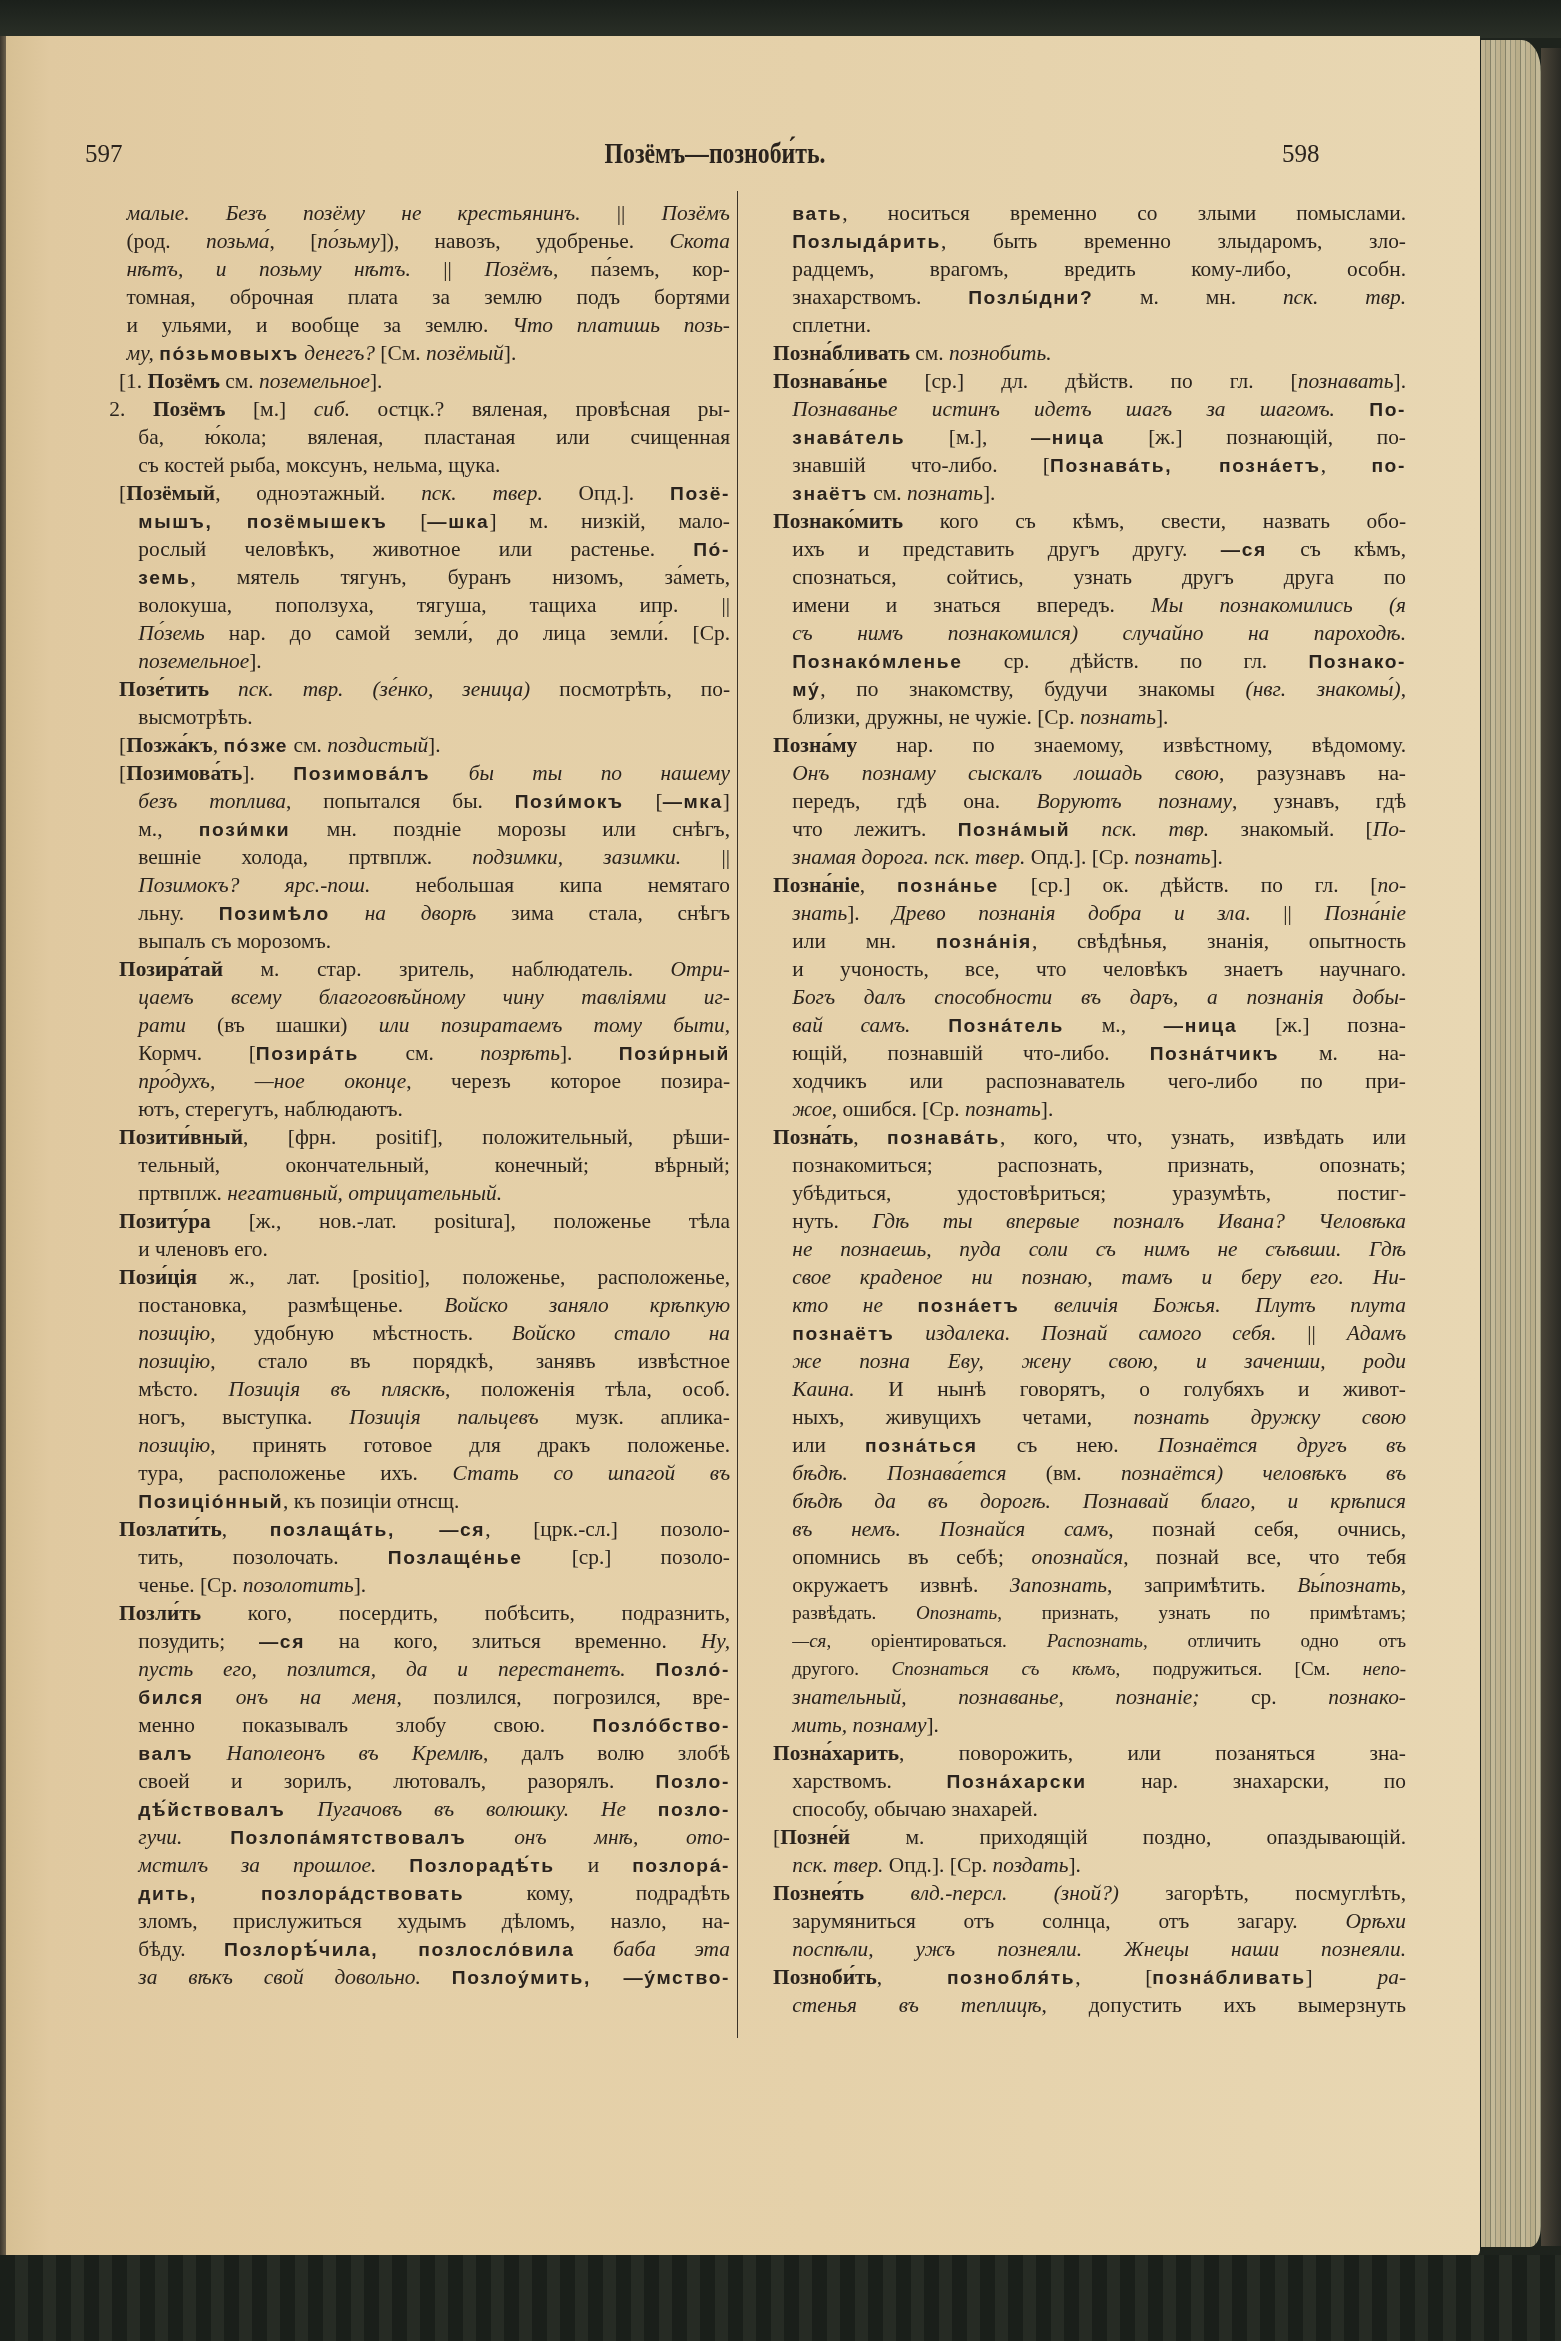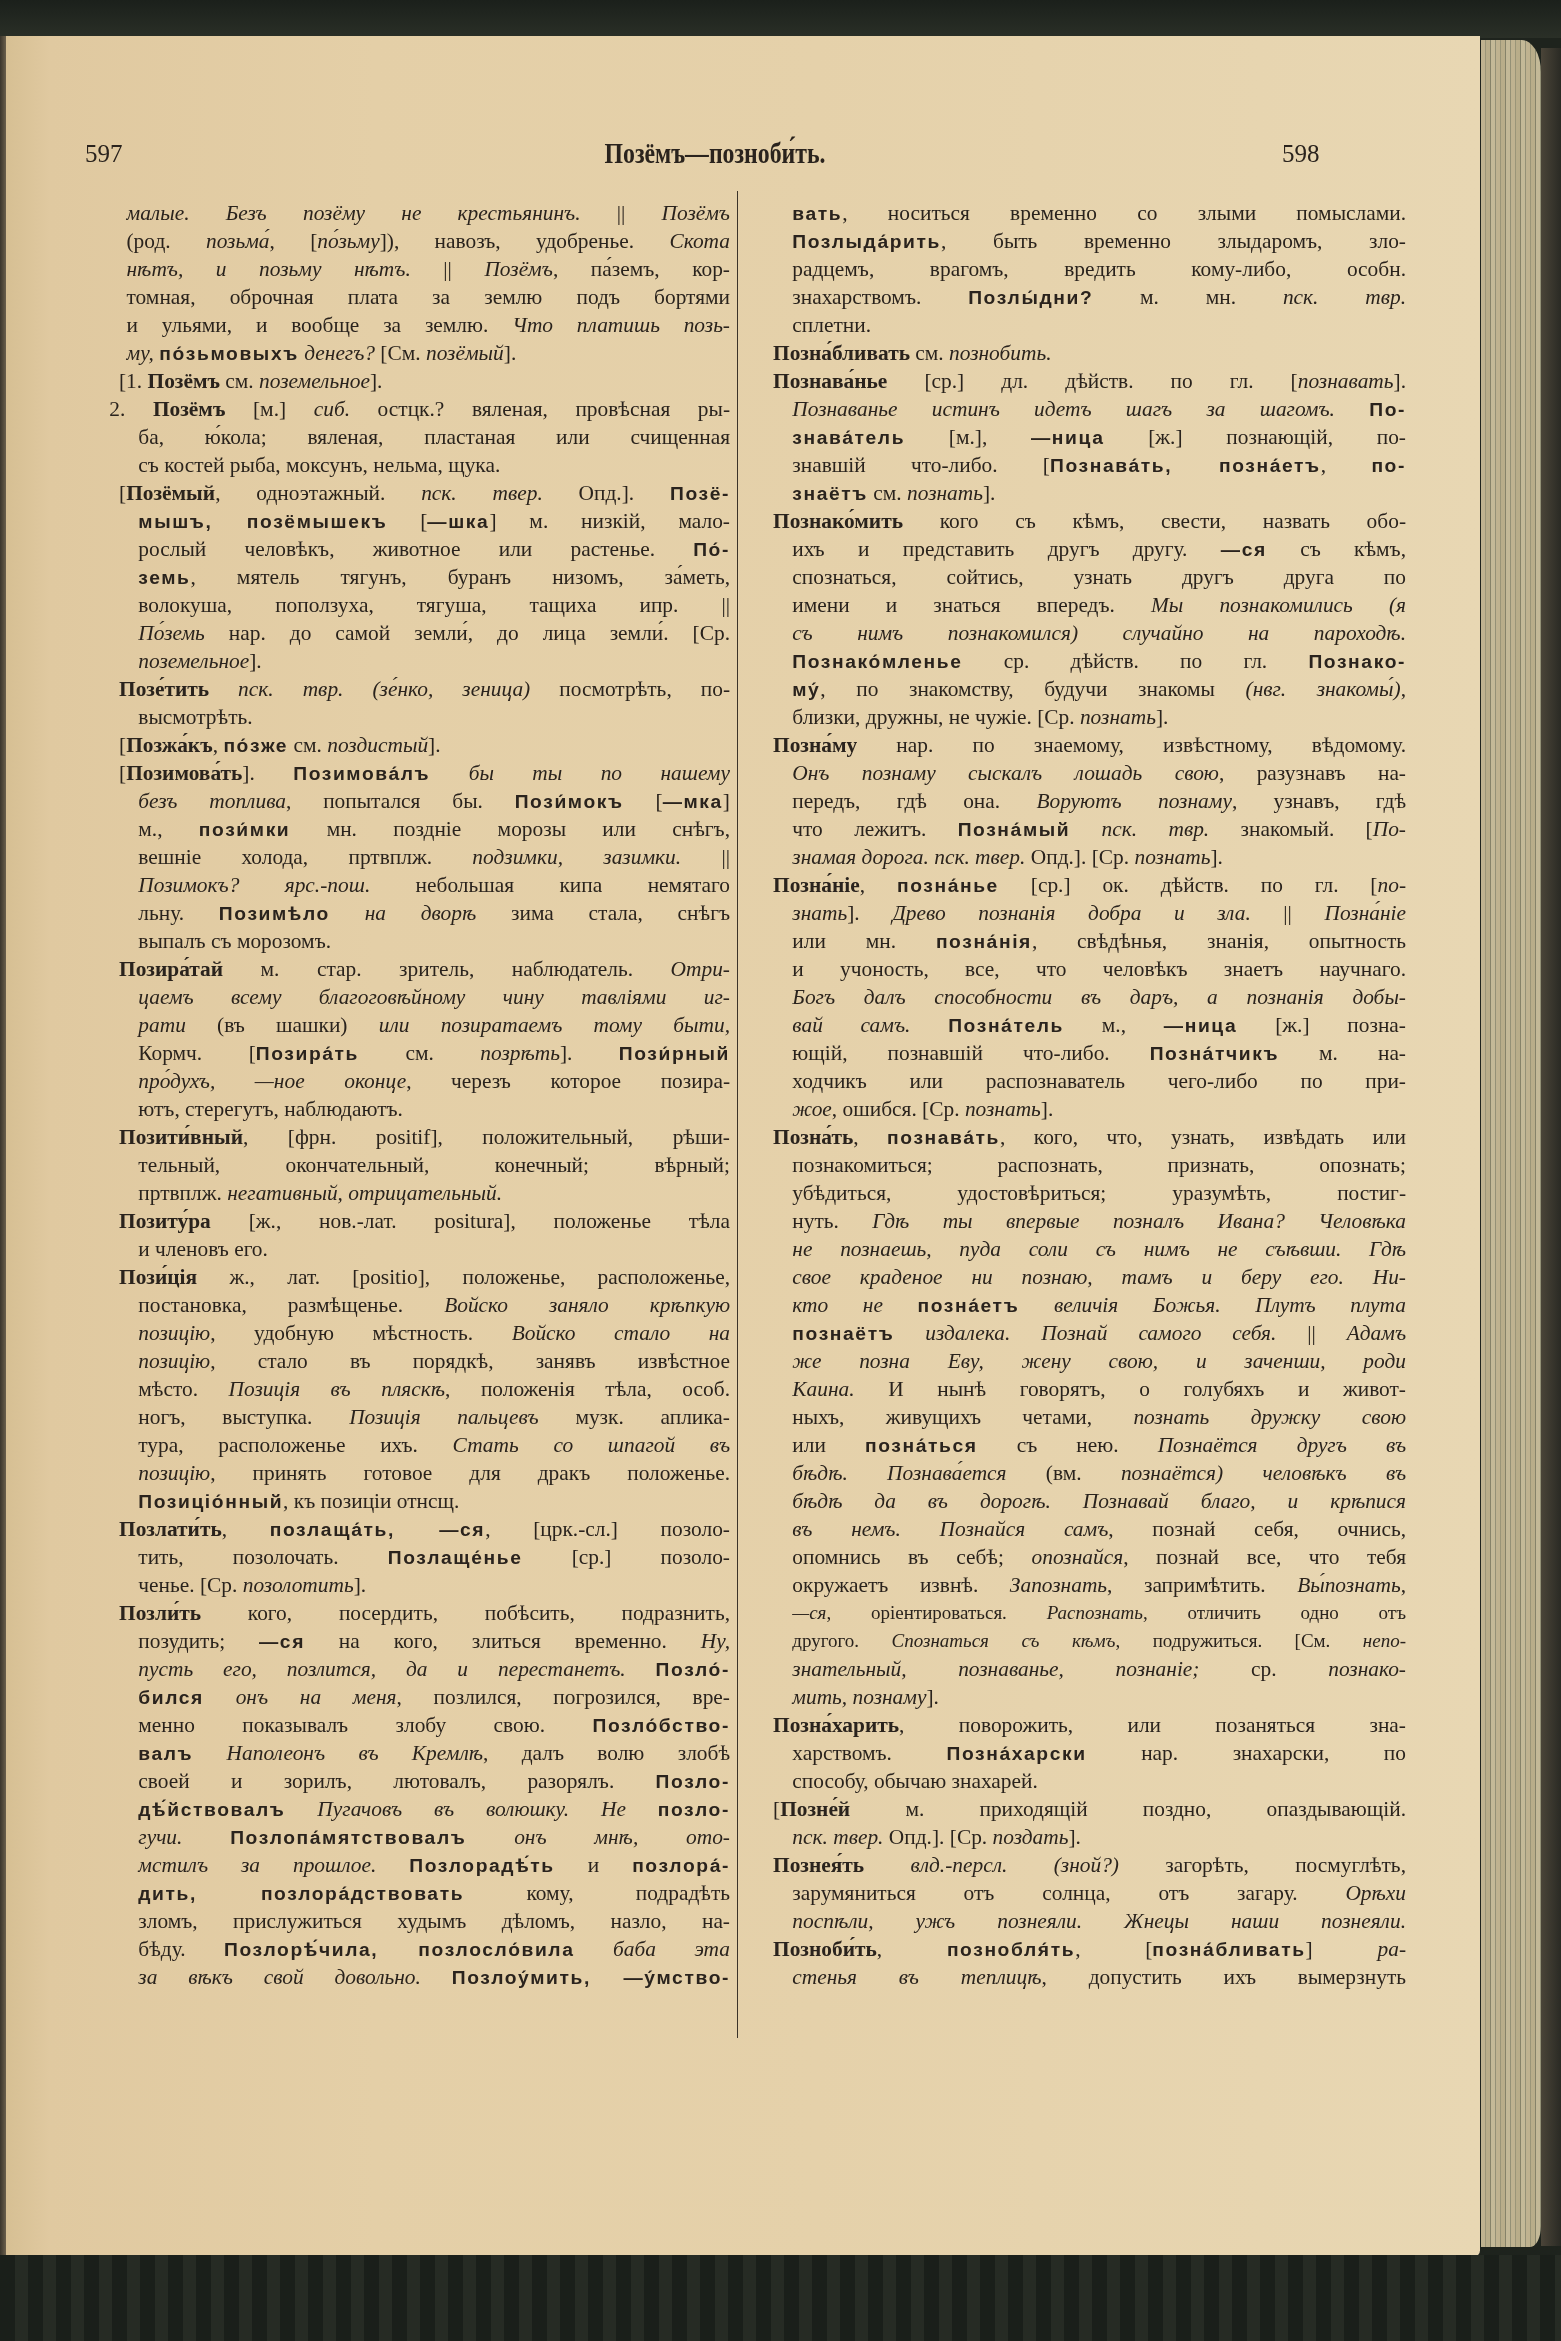--- a/index.html
+++ b/index.html
@@ -114,22 +114,22 @@
     <div class="ln k-c"><span class="s-r">тельный, окончательный, конечный; вѣрный;</span></div>
     <div class="ln k-c end"><span class="s-r">пртвплж. </span><span class="s-i">негативный, отрицательный.</span></div>
     <div class="ln k-h"><span class="s-b">Позиту́ра</span><span class="s-r"> [ж., нов.-лат. positura], положенье тѣла</span></div>
     <div class="ln k-c end"><span class="s-r">и членовъ его.</span></div>
     <div class="ln k-h"><span class="s-b">Пози́ція</span><span class="s-r"> ж., лат. [positio], положенье, расположенье,</span></div>
     <div class="ln k-c"><span class="s-r">постановка, размѣщенье. </span><span class="s-i">Войско заняло крѣпкую</span></div>
     <div class="ln k-c"><span class="s-i">позицію</span><span class="s-r">, удобную мѣстность. </span><span class="s-i">Войско стало на</span></div>
     <div class="ln k-c"><span class="s-i">позицію</span><span class="s-r">, стало въ порядкѣ, занявъ извѣстное</span></div>
     <div class="ln k-c"><span class="s-r">мѣсто. </span><span class="s-i">Позиція въ пляскѣ</span><span class="s-r">, положенія тѣла, особ.</span></div>
     <div class="ln k-c"><span class="s-r">ногъ, выступка. </span><span class="s-i">Позиція пальцевъ</span><span class="s-r"> музк. аплика-</span></div>
+    <div class="ln k-c"><span class="s-i">позицію</span><span class="s-r">, принять готовое для дракъ положенье.</span></div>
     <div class="ln k-c"><span class="s-r">тура, расположенье ихъ. </span><span class="s-i">Стать со шпагой въ</span></div>
-    <div class="ln k-c"><span class="s-i">позицію</span><span class="s-r">, принять готовое для дракъ положенье.</span></div>
     <div class="ln k-c end"><span class="s-sb">Позиціо́нный</span><span class="s-r">, къ позиціи отнсщ.</span></div>
     <div class="ln k-h"><span class="s-b">Позлати́ть</span><span class="s-r">, </span><span class="s-sb">позлаща́ть, —ся</span><span class="s-r">, [црк.-сл.] позоло-</span></div>
     <div class="ln k-c"><span class="s-r">тить, позолочать. </span><span class="s-sb">Позлаще́нье</span><span class="s-r"> [ср.] позоло-</span></div>
     <div class="ln k-c end"><span class="s-r">ченье. [Ср. </span><span class="s-i">позолотить</span><span class="s-r">].</span></div>
     <div class="ln k-h"><span class="s-b">Позли́ть</span><span class="s-r"> кого, посердить, побѣсить, подразнить,</span></div>
     <div class="ln k-c"><span class="s-r">позудить; </span><span class="s-sb">—ся</span><span class="s-r"> на кого, злиться временно. </span><span class="s-i">Ну,</span></div>
     <div class="ln k-c"><span class="s-i">пусть его, позлится, да и перестанетъ.</span><span class="s-r"> </span><span class="s-sb">Позло́-</span></div>
     <div class="ln k-c"><span class="s-sb">бился</span><span class="s-r"> </span><span class="s-i">онъ на меня</span><span class="s-r">, позлился, погрозился, вре-</span></div>
     <div class="ln k-c"><span class="s-r">менно показывалъ злобу свою. </span><span class="s-sb">Позло́бство-</span></div>
     <div class="ln k-c"><span class="s-sb">валъ</span><span class="s-r"> </span><span class="s-i">Наполеонъ въ Кремлѣ</span><span class="s-r">, далъ волю злобѣ</span></div>
@@ -187,20 +187,21 @@
     <div class="ln k-c"><span class="s-sb">познаётъ</span><span class="s-r"> </span><span class="s-i">издалека. Познай самого себя.</span><span class="s-r"> || </span><span class="s-i">Адамъ</span></div>
     <div class="ln k-c"><span class="s-i">же позна Еву, жену свою, и заченши, роди</span></div>
     <div class="ln k-c"><span class="s-i">Каина.</span><span class="s-r"> И нынѣ говорятъ, о голубяхъ и живот-</span></div>
     <div class="ln k-c"><span class="s-r">ныхъ, живущихъ четами, </span><span class="s-i">познать дружку свою</span></div>
     <div class="ln k-c"><span class="s-r">или </span><span class="s-sb">позна́ться</span><span class="s-r"> съ нею. </span><span class="s-i">Познаётся другъ въ</span></div>
     <div class="ln k-c"><span class="s-i">бѣдѣ. Познава́ется</span><span class="s-r"> (вм. </span><span class="s-i">познаётся) человѣкъ въ</span></div>
     <div class="ln k-c"><span class="s-i">бѣдѣ да въ дорогѣ. Познавай благо, и крѣпися</span></div>
     <div class="ln k-c"><span class="s-i">въ немъ. Познайся самъ</span><span class="s-r">, познай себя, очнись,</span></div>
     <div class="ln k-c"><span class="s-r">опомнись въ себѣ; </span><span class="s-i">опознайся</span><span class="s-r">, познай все, что тебя</span></div>
     <div class="ln k-c"><span class="s-r">окружаетъ извнѣ. </span><span class="s-i">Запознать</span><span class="s-r">, запримѣтить. </span><span class="s-i">Вы́познать</span><span class="s-r">,</span></div>
+    <div class="ln k-c sm"><span class="s-r">развѣдать. </span><span class="s-i">Опознать</span><span class="s-r">, признать, узнать по примѣтамъ;</span></div>
     <div class="ln k-c sm"><span class="s-i">—ся</span><span class="s-r">, оріентироваться. </span><span class="s-i">Распознать</span><span class="s-r">, отличить одно отъ</span></div>
     <div class="ln k-c sm"><span class="s-r">другого. </span><span class="s-i">Спознаться съ кѣмъ</span><span class="s-r">, подружиться. [См. </span><span class="s-i">непо-</span></div>
     <div class="ln k-c"><span class="s-i">знательный, познаванье, познаніе;</span><span class="s-r"> ср. </span><span class="s-i">познако-</span></div>
     <div class="ln k-c end"><span class="s-i">мить, познаму</span><span class="s-r">].</span></div>
     <div class="ln k-h"><span class="s-b">Позна́харить</span><span class="s-r">, поворожить, или позаняться зна-</span></div>
     <div class="ln k-c"><span class="s-r">харствомъ. </span><span class="s-sb">Позна́харски</span><span class="s-r"> нар. знахарски, по</span></div>
     <div class="ln k-c end"><span class="s-r">способу, обычаю знахарей.</span></div>
     <div class="ln k-h"><span class="s-r">[</span><span class="s-b">Позне́й</span><span class="s-r"> м. приходящій поздно, опаздывающій.</span></div>
     <div class="ln k-c end"><span class="s-i">пск. твер.</span><span class="s-r"> Опд.]. [Ср. </span><span class="s-i">поздать</span><span class="s-r">].</span></div>
     <div class="ln k-h"><span class="s-b">Познея́ть</span><span class="s-r"> </span><span class="s-i">влд.-персл. (зной?)</span><span class="s-r"> загорѣть, посмуглѣть,</span></div>

